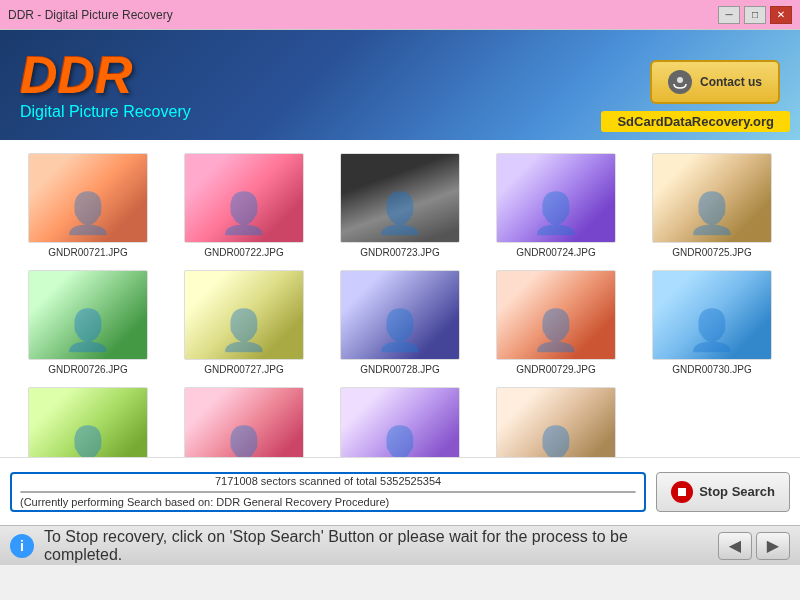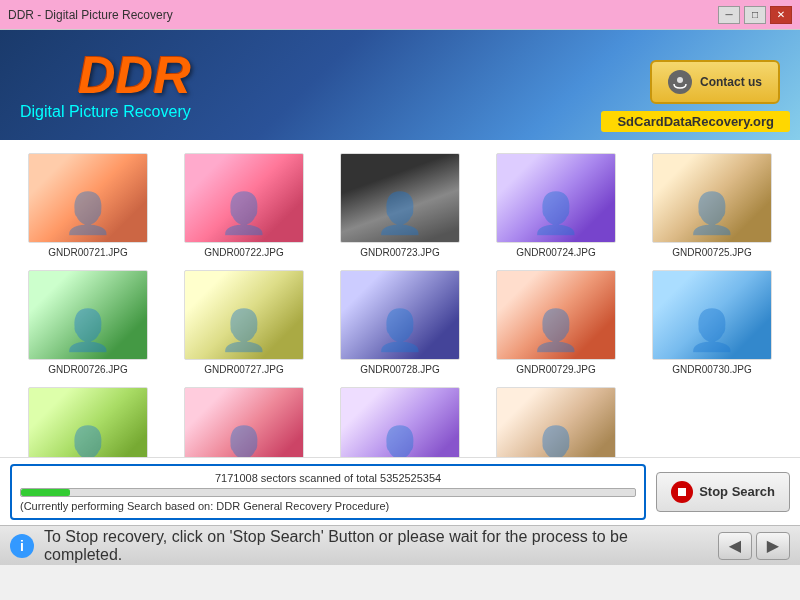--- a/index.html
+++ b/index.html
@@ -57,21 +57,20 @@
       display: flex;
       flex-direction: column;
     }
     .ddr-logo {
       font-size: 52px;
       font-weight: 900;
       color: #ff6600;
       text-shadow: 2px 2px 4px rgba(0,0,0,0.5), -1px -1px 0 #cc4400;
       line-height: 1;
       font-style: italic;
-      text-align: right;
     }
     .subtitle {
       font-size: 16px;
       color: #00ffff;
       font-weight: normal;
       margin-top: 2px;
     }
     .contact-btn {
       position: absolute;
       right: 20px;
@@ -172,21 +171,21 @@
       display: flex;
       align-items: center;
       padding: 6px 10px;
       gap: 10px;
     }
     .progress-box {
       flex: 1;
       border: 2px solid #0066cc;
       border-radius: 4px;
       padding: 6px 8px;
-      height: 56px;
+      height: 40px;
       display: flex;
       flex-direction: column;
       justify-content: center;
     }
     .progress-text {
       font-size: 11px;
       color: #333;
       text-align: center;
       margin-bottom: 4px;
     }

